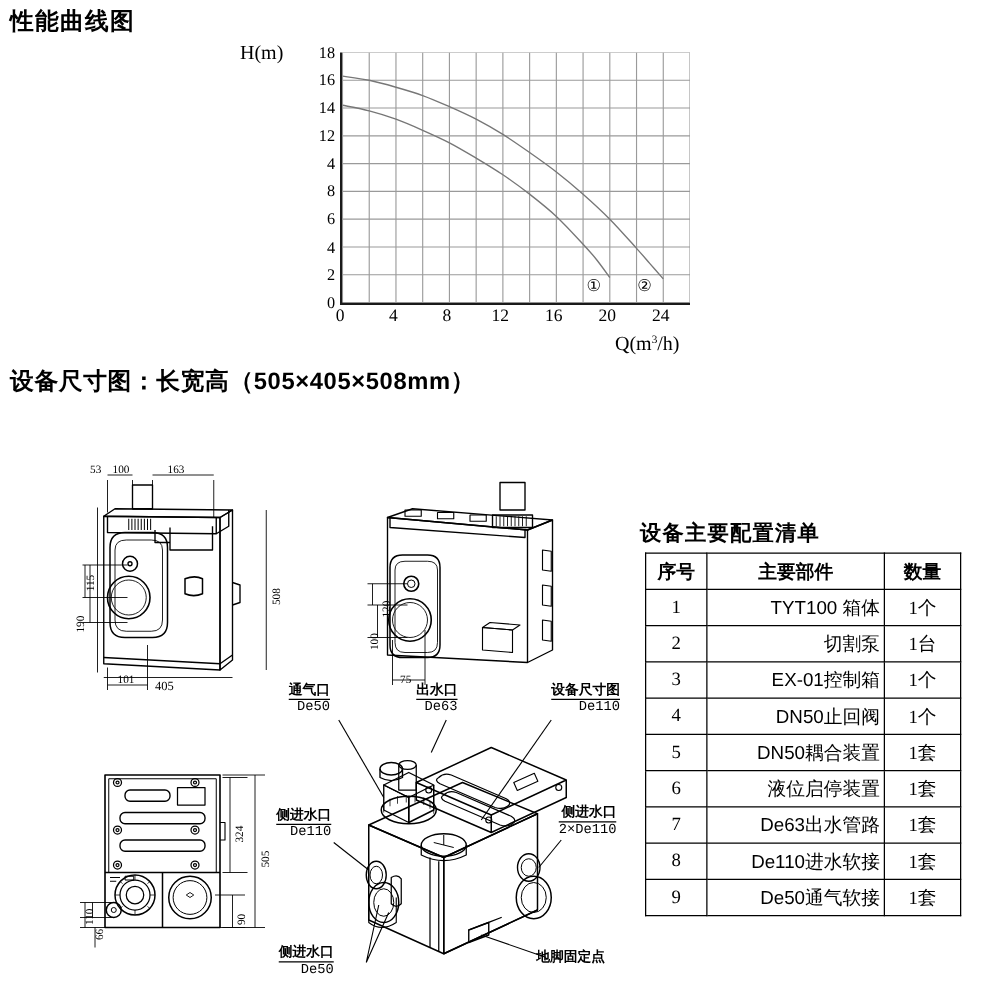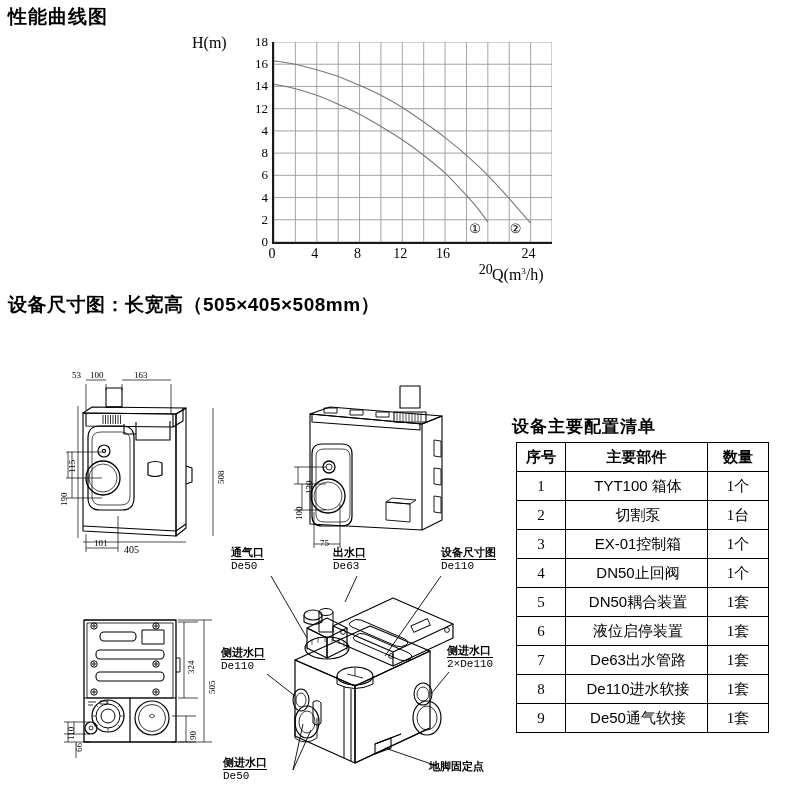--- a/index.html
+++ b/index.html
@@ -32,32 +32,32 @@
          font-family:"Liberation Serif","DejaVu Serif",serif;font-size:16px;white-space:nowrap;}
   #xaxis-title sup{font-size:9px;}
   .curve-marker{position:absolute;transform:translate(-50%,-50%);
          font-family:"Liberation Serif","DejaVu Serif",serif;font-size:13px;}
 
   
   .dwg{position:absolute;}
   .dlabel{position:absolute;font-family:"Liberation Serif","DejaVu Serif",serif;
           font-size:9px;color:#000;white-space:nowrap;}
   .dlabel.vert{transform-origin:0 0;transform:rotate(-90deg);}
-  .callout{position:absolute;font-size:11px;white-space:nowrap;text-align:left;line-height:1.15;}
+  .callout{position:absolute;font-size:11px;white-space:nowrap;text-align:right;line-height:1.15;}
   .callout .cn{display:block;font-family:"Liberation Sans","DejaVu Sans",sans-serif;font-weight:700;}
   .callout .en{display:block;font-family:Liberation Mono, monospace;
                border-top:1px solid #000;padding-top:0px;}
 
   
   #bom{position:absolute;left:516px;top:442px;border-collapse:collapse;
        font-family:"Liberation Serif","DejaVu Serif",serif;}
   #bom td,#bom th{border:1.5px solid #000;height:28px;padding:0 3px;
        font-size:15px;font-weight:400;text-align:center;white-space:nowrap;}
   #bom th{font-family:"Liberation Sans","DejaVu Sans",sans-serif;font-weight:700;font-size:15px;}
-  #bom td.part{text-align:center;padding-left:6px;
+  #bom td.part{text-align:right;padding-left:6px;
        font-family:"Liberation Sans","DejaVu Sans",sans-serif;font-size:15px;}
   #bom .c-no{width:42px;}
   #bom .c-part{width:132px;}
   #bom .c-qty{width:54px;}
 </style>
 </head>
 <body>
 
 <div class="abs" id="page-title">性能曲线图</div>
 <div class="abs" id="dim-title">设备尺寸图：长宽高（505×405×508mm）</div>
@@ -108,21 +108,21 @@
       </svg>
   <div class="curve-marker" style="left: 201.015px; top: 186.667px;">①</div>
       <div class="curve-marker" style="left: 241.646px; top: 186.667px;">②</div>
     </div>
   <div id="xlabels">
       <div class="xtick" style="left: 0px;">0</div>
       <div class="xtick" style="left: 42.7692px;">4</div>
       <div class="xtick" style="left: 85.5385px;">8</div>
       <div class="xtick" style="left: 128.308px;">12</div>
       <div class="xtick" style="left: 171.077px;">16</div>
-      <div class="xtick" style="left: 213.846px; margin-top: 16px;">20</div>
+      <div class="xtick" style="left: 213.846px;">20</div>
       <div class="xtick" style="left: 256.615px;">24</div>
     </div>
   <div id="xaxis-title">Q(m<sup>3</sup>/h)</div>
 </div>
 
 <div class="dwg" id="front-view" style="left:58px;top:366px;width:190px;height:195px;">
   <svg width="190" height="195" viewBox="0 0 190 195">
     <g fill="none" stroke="#000" stroke-width="1.1" stroke-linejoin="round">
 
       <path d="M25 47 L25 165 L118 170 L118 48 Z"></path>

